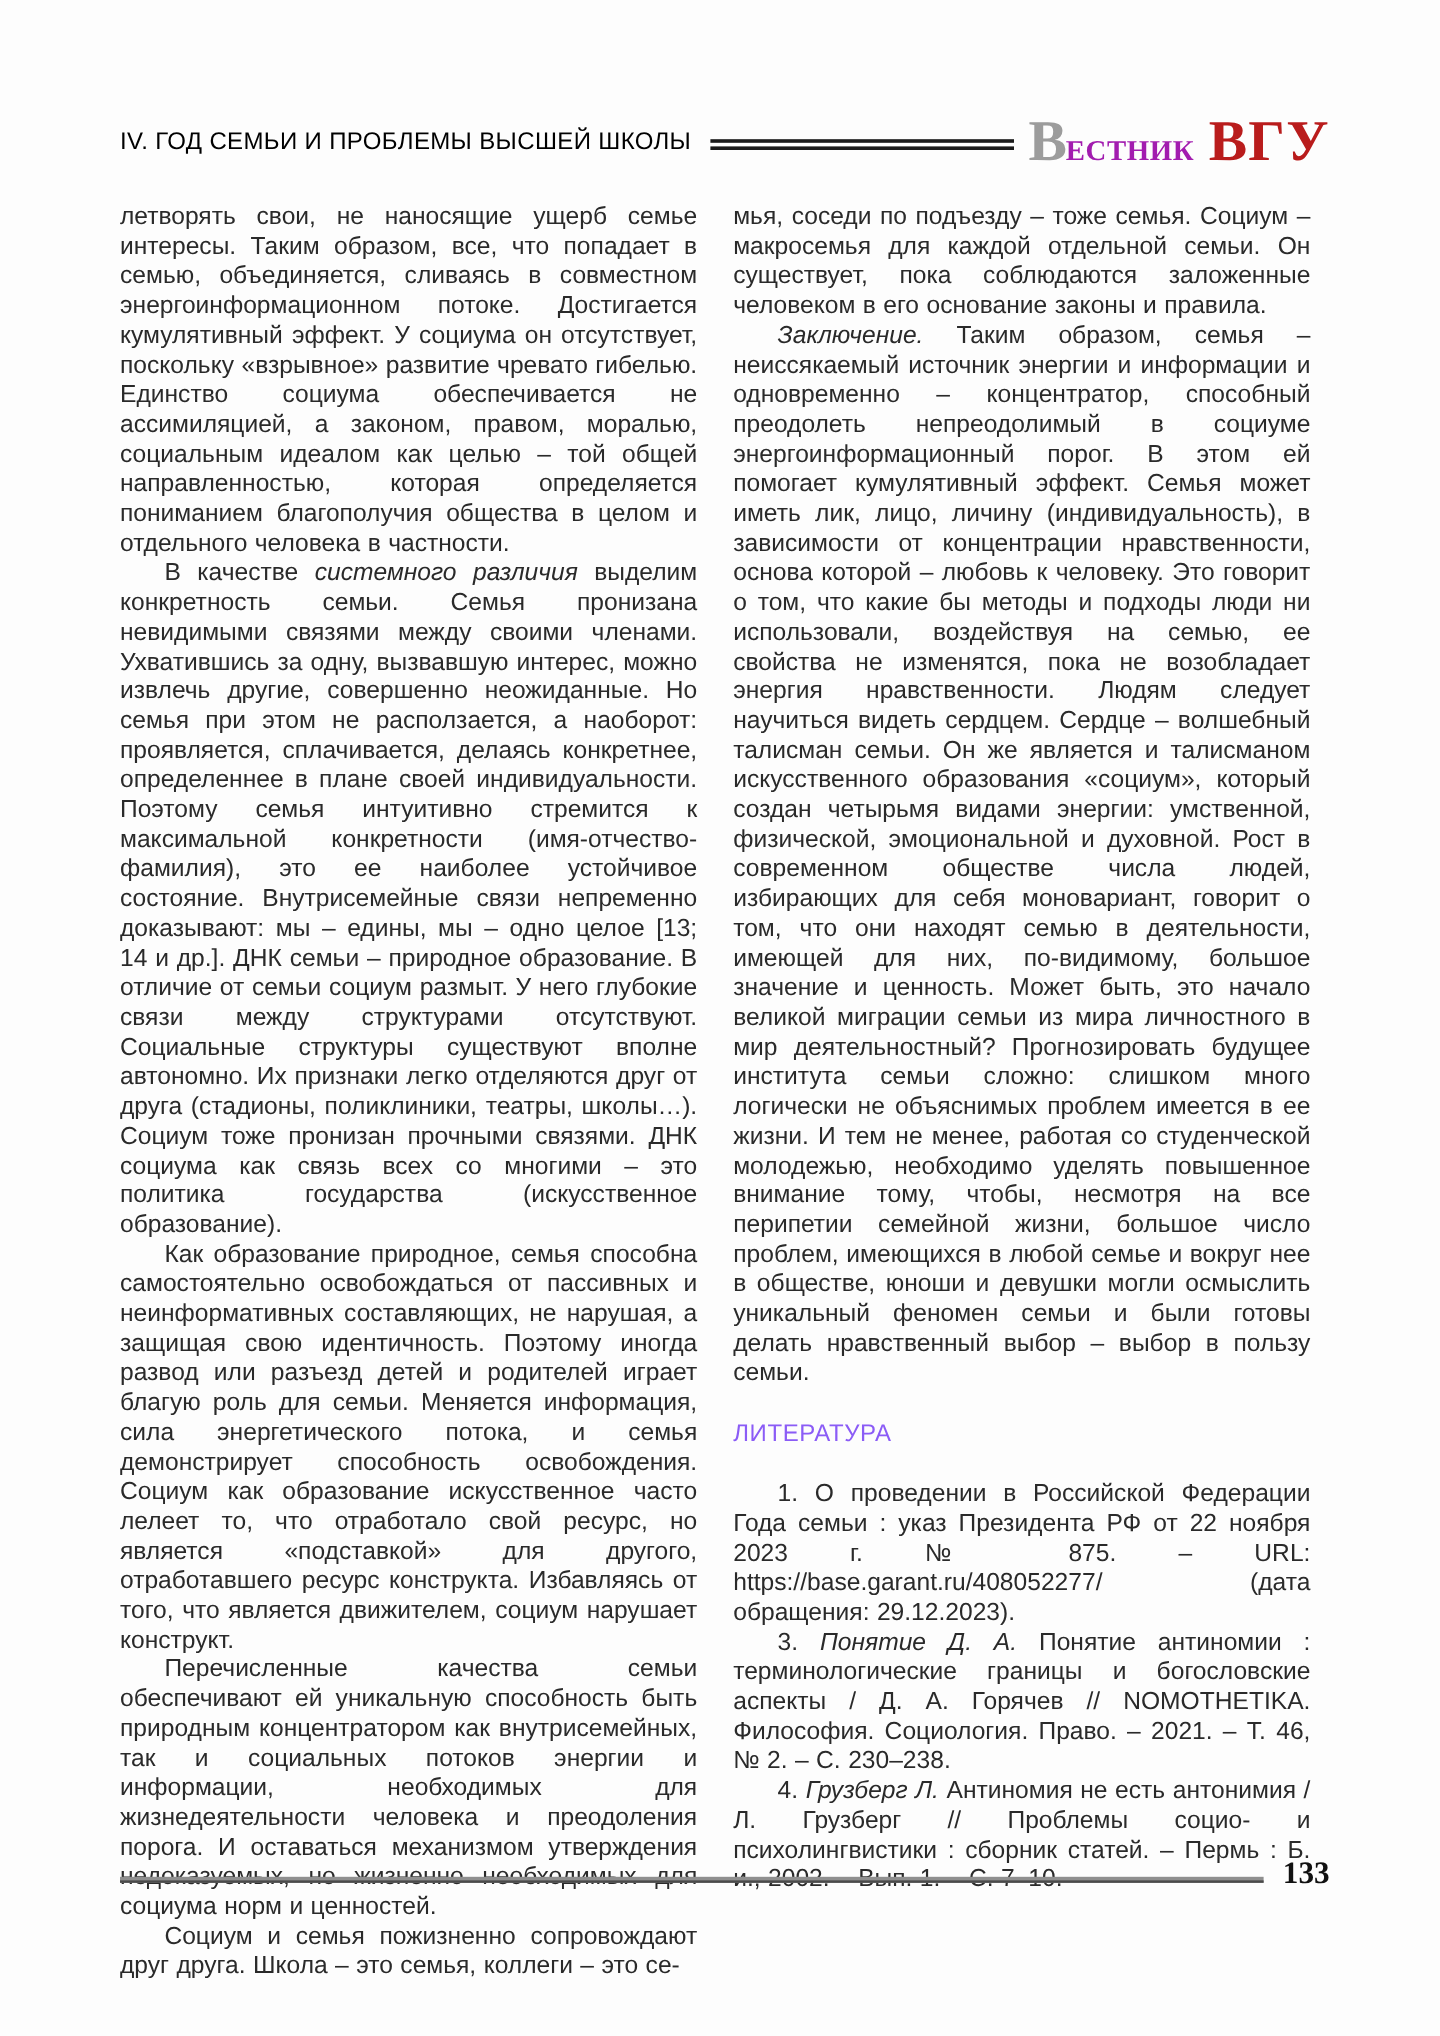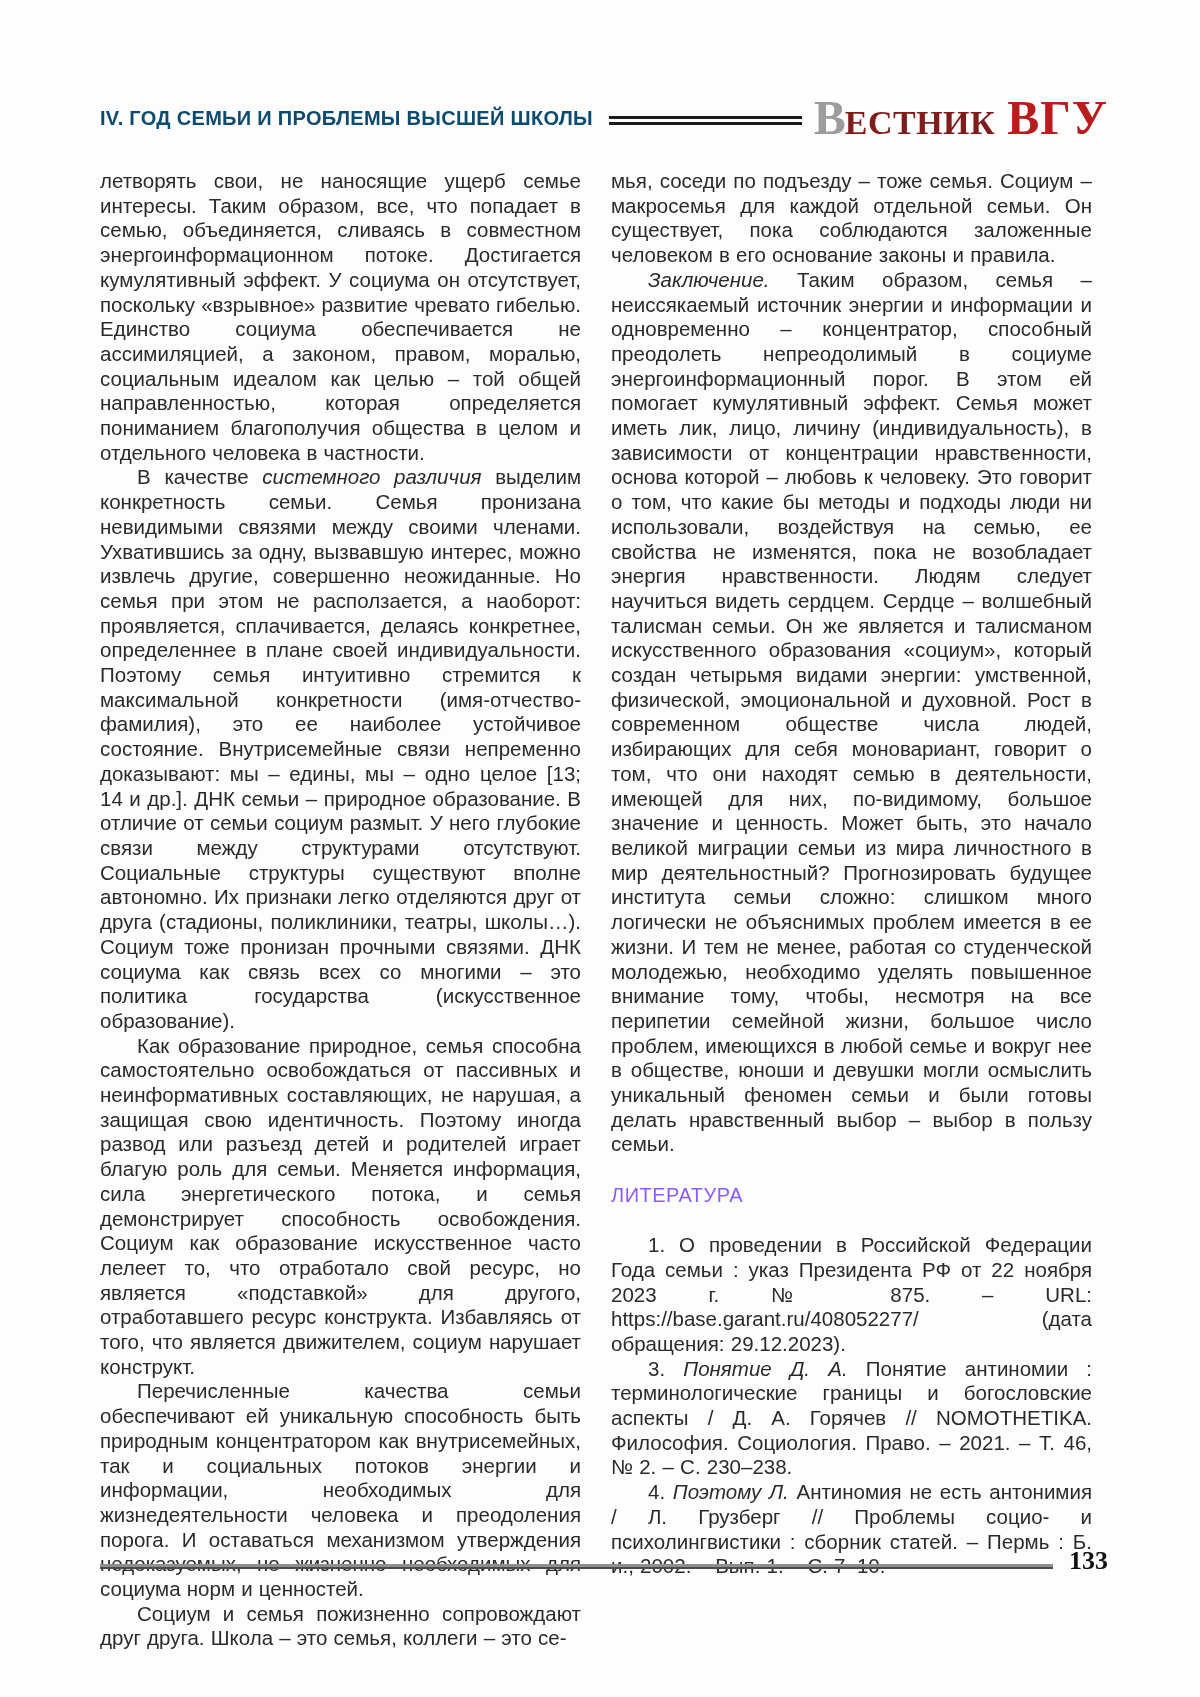--- a/index.html
+++ b/index.html
@@ -10,34 +10,34 @@
     font-family:"Liberation Sans", sans-serif;
     color:#2a2a2a;
     overflow:hidden;
   }
   
   .header {
     position:absolute; top:94px; left:100px; right:92px;
     display:flex; align-items:center;
   }
   .section-title {
-    font-size:20px; font-weight:bold; color:#0c4a6e;
+    font-size:20px; font-weight:normal; color:#000000;
     letter-spacing:0.3px; white-space:nowrap;
   }
   .header-rule {
     flex:1; height:9px; margin:4px 12px 0 16px;
     border-top:3px solid #1a1a1a; border-bottom:3px solid #1a1a1a;
     box-sizing:border-box;
   }
   .logo {
     font-family:"Liberation Serif", serif; font-weight:700;
     white-space:nowrap; line-height:1;
   }
   .logo .initial { font-size:48px; color:#9c9c9c; letter-spacing:-1px; }
-  .logo .rest    { font-size:34px; color:#7f1d1d; letter-spacing:0.5px; }
+  .logo .rest    { font-size:24px; color:#a21caf; letter-spacing:0.5px; }
   .logo .abbr    { font-size:48px; color:#b91c1c; margin-left:12px; letter-spacing:1px; }
   
   .columns {
     position:absolute; top:169px; left:100px; width:992px;
     display:flex; gap:30px;
   }
   .col { width:481px; }
   .para {
     margin:0; text-align:justify;
     font-size:20.5px; line-height:24.7px;
@@ -86,21 +86,21 @@
       </div>
     <div class="col">
       <div>
           <p class="para"><span>мья, соседи по подъезду – тоже семья. Социум – макросемья для каждой отдельной семьи. Он существует, пока соблюдаются заложенные человеком в его основание законы и правила.</span></p>
           <p class="para indent"><span class="italic">Заключение.</span><span> Таким образом, семья – неиссякаемый источник энергии и информации и одновременно – концентратор, способный преодолеть непреодолимый в социуме энергоинформационный порог. В этом ей помогает кумулятивный эффект. Семья может иметь лик, лицо, личину (индивидуальность), в зависимости от концентрации нравственности, основа которой – любовь к человеку. Это говорит о том, что какие бы методы и подходы люди ни использовали, воздействуя на семью, ее свойства не изменятся, пока не возобладает энергия нравственности. Людям следует научиться видеть сердцем. Сердце – волшебный талисман семьи. Он же является и талисманом искусственного образования «социум», который создан четырьмя видами энергии: умственной, физической, эмоциональной и духовной. Рост в современном обществе числа людей, избирающих для себя моновариант, говорит о том, что они находят семью в деятельности, имеющей для них, по-видимому, большое значение и ценность. Может быть, это начало великой миграции семьи из мира личностного в мир деятельностный? Прогнозировать будущее института семьи сложно: слишком много логически не объяснимых проблем имеется в ее жизни. И тем не менее, работая со студенческой молодежью, необходимо уделять повышенное внимание тому, чтобы, несмотря на все перипетии семейной жизни, большое число проблем, имеющихся в любой семье и вокруг нее в обществе, юноши и девушки могли осмыслить уникальный феномен семьи и были готовы делать нравственный выбор – выбор в пользу семьи.</span></p>
         </div>
       <div class="lit-heading">ЛИТЕРАТУРА</div>
       <div>
           <p class="para indent"><span>1. О проведении в Российской Федерации Года семьи : указ Президента РФ от 22 ноября 2023 г. № 875. – URL: https://base.garant.ru/408052277/ (дата обращения: 29.12.2023).</span></p>
           <p class="para indent"><span>3. </span><span class="italic">Понятие Д. А.</span><span> Понятие антиномии : терминологические границы и богословские аспекты / Д. А. Горячев // NOMOTHETIKA. Философия. Социология. Право. – 2021. – Т. 46, № 2. – С. 230–238.</span></p>
-          <p class="para indent"><span>4. </span><span class="italic">Поэтому Л.</span><span> Антиномия не есть антонимия / Л. Грузберг // Проблемы социо- и психолингвистики : сборник статей. – Пермь : Б. и., 2002. – Вып. 1. – С. 7–10.</span></p>
+          <p class="para indent"><span>4. </span><span class="italic">Грузберг Л.</span><span> Антиномия не есть антонимия / Л. Грузберг // Проблемы социо- и психолингвистики : сборник статей. – Пермь : Б. и., 2002. – Вып. 1. – С. 7–10.</span></p>
         </div>
     </div>
   </div>
 
   <div class="footer">
     <span class="footer-rule"></span>
     <span class="page-number">133</span>
   </div>
 
 </div>

